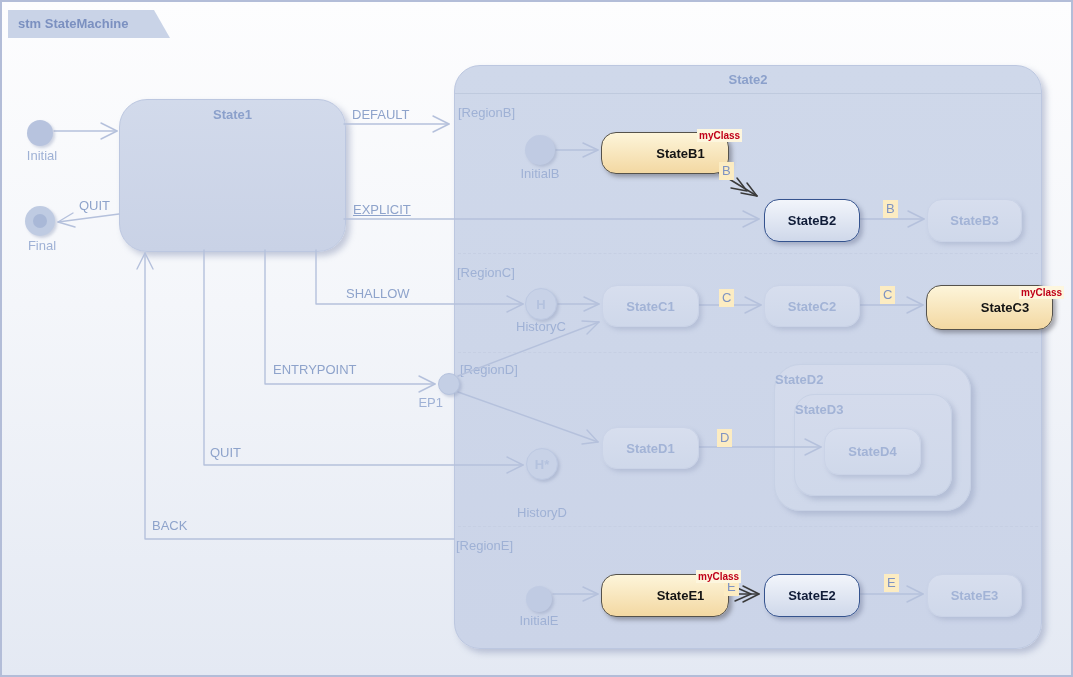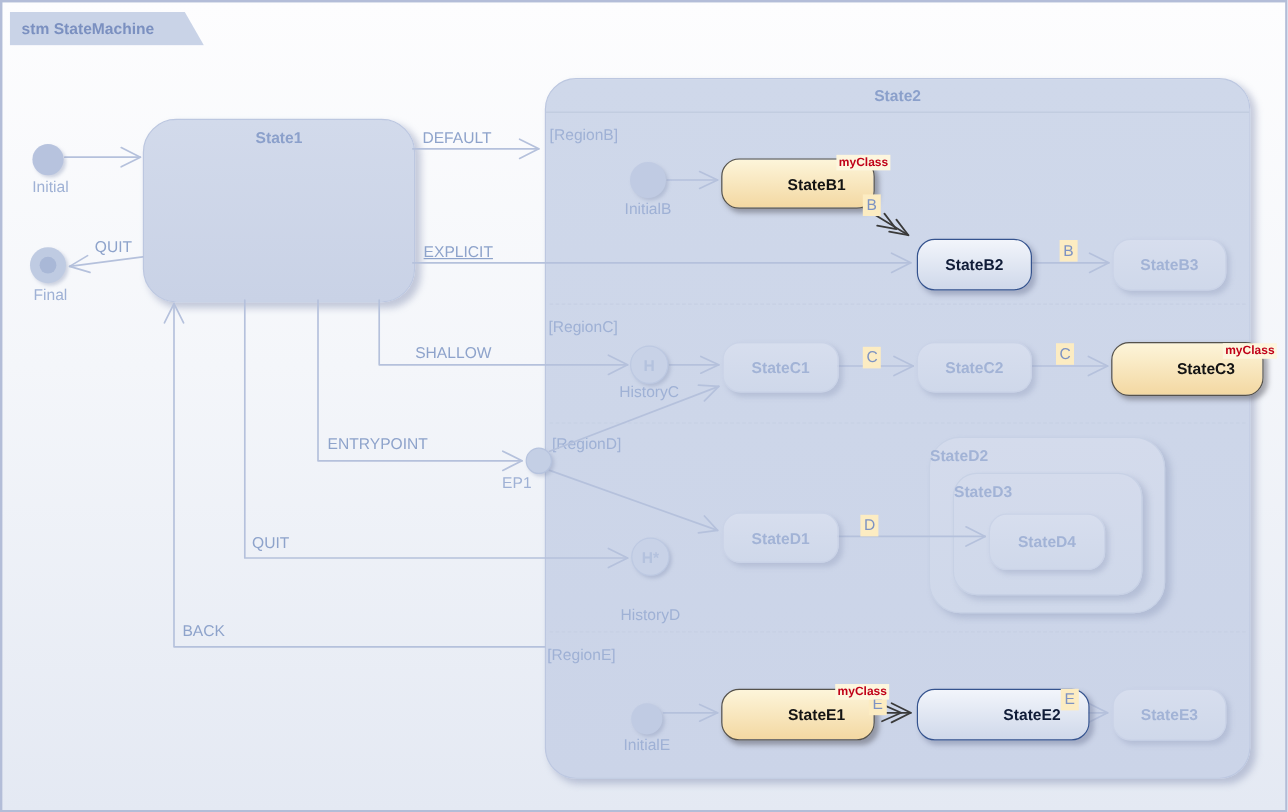--- a/index.html
+++ b/index.html
@@ -219,21 +219,21 @@
     <span>StateC3</span>
   </div>
 
   <div class="state-sm faded" style="left:600px;top:425px;width:95px;height:40px;">
     <span>StateD1</span>
   </div>
 
   <div class="state-sm hl" style="left:599px;top:572px;width:95px;height:41px;">
     <span>StateE1</span>
   </div>
-  <div class="state-sm act" style="left:762px;top:572px;width:94px;height:41px;padding-left:48px;">
+  <div class="state-sm act" style="left:762px;top:572px;width:94px;height:41px;">
     <span>StateE2</span>
   </div>
   <div class="state-sm faded" style="left:925px;top:572px;width:93px;height:41px;">
     <span>StateE3</span>
   </div>
 
   <div class="tr-label" style="left:350px;top:105px;">DEFAULT</div>
   <div class="tr-label" style="left:351px;top:200px;text-decoration:underline;">EXPLICIT</div>
   <div class="tr-label" style="left:344px;top:284px;">SHALLOW</div>
   <div class="tr-label" style="left:271px;top:360px;">ENTRYPOINT</div>

